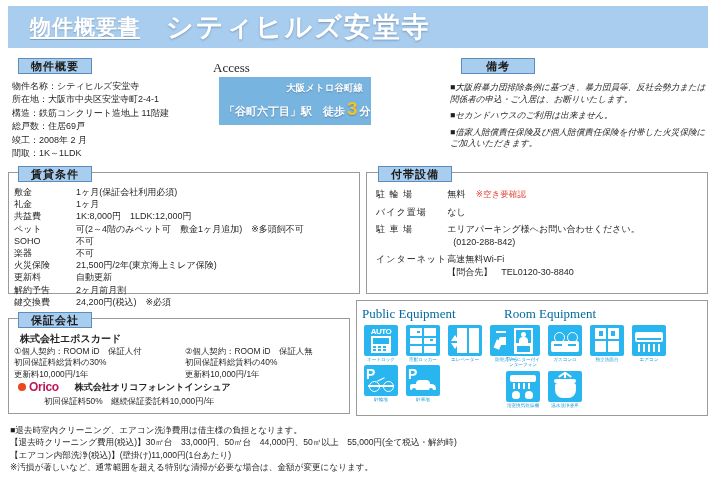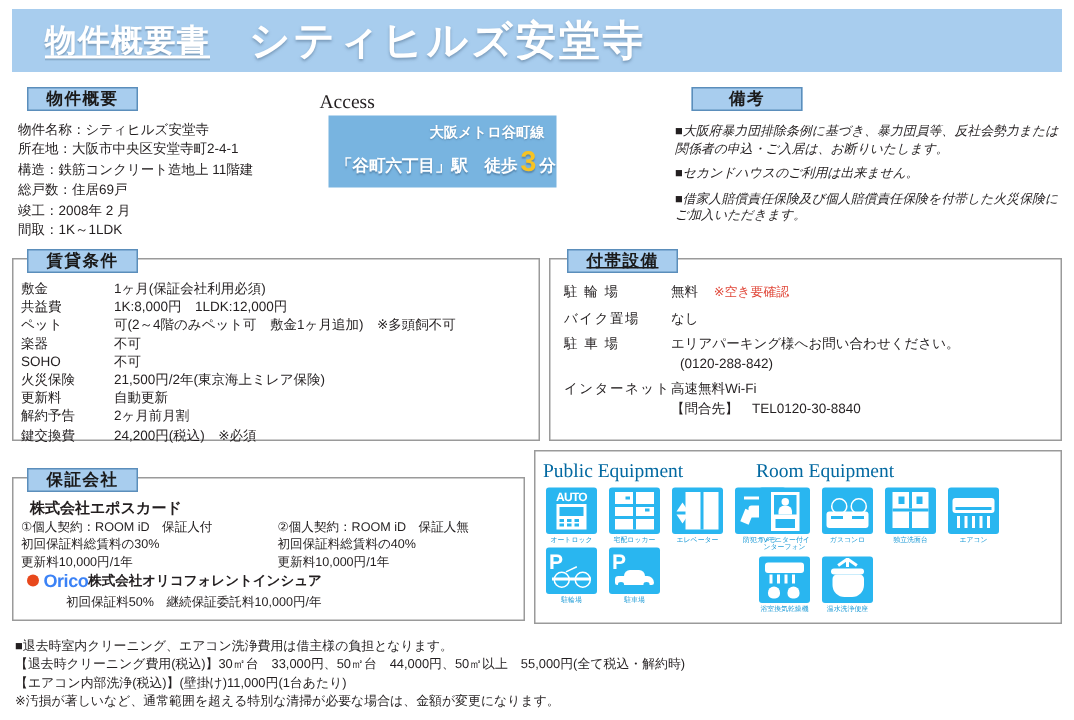--- a/index.html
+++ b/index.html
@@ -157,21 +157,21 @@
     top: 186px;
     font-size: 9px;
     line-height: 12.2px;
     border-collapse: collapse;
   }
   .terms-table td { padding: 0; vertical-align: top; white-space: nowrap; }
   .terms-table td.k { width: 62px; }
 
   
   #facil-box { left: 366px; top: 172px; width: 342px; height: 122px; }
-  #facil-tab { left: 378px; top: 166px; width: 74px; text-decoration: underline; }
+  #facil-tab { left: 378px; top: 166px; width: 74px; }
   .facil-table {
     position: absolute;
     left: 376px;
     top: 188px;
     font-size: 9px;
     line-height: 12.6px;
     border-collapse: collapse;
   }
   .facil-table td { padding: 0 0 5px 0; vertical-align: top; }
   .facil-table td.k { width: 64px; white-space: nowrap; letter-spacing: 1px; }
@@ -206,22 +206,22 @@
     top: 380px;
     display: flex;
     align-items: center;
     font-size: 9px;
   }
   .orico-dot {
     width: 8px; height: 8px; border-radius: 50%;
     background: #e8481c; margin-right: 3px;
   }
   .orico-word {
-    font-size: 12px; font-weight: bold; color: #3b82f6;
-    letter-spacing: -.3px; margin-right: 0;
+    font-size: 12px; font-weight: bold; color: #be185d;
+    letter-spacing: -.3px; margin-right: 16px;
   }
   .orico-name { font-size: 9px; font-weight: bold; }
   #orico-sub {
     position: absolute;
     left: 44px;
     top: 396px;
     font-size: 8.4px;
   }
 
   
@@ -328,33 +328,37 @@
 
   <div class="box" id="terms-box"></div>
   <div class="tab" id="terms-tab">賃貸条件</div>
   <table class="terms-table">
     <tbody>
       <tr>
         <td class="k">敷金</td>
         <td class="v">1ヶ月(保証会社利用必須)</td>
       </tr>
       <tr>
+        <td class="k">礼金</td>
+        <td class="v">1ヶ月</td>
+      </tr>
+      <tr>
         <td class="k">共益費</td>
         <td class="v">1K:8,000円　1LDK:12,000円</td>
       </tr>
       <tr>
         <td class="k">ペット</td>
         <td class="v">可(2～4階のみペット可　敷金1ヶ月追加)　※多頭飼不可</td>
       </tr>
       <tr>
+        <td class="k">SOHO</td>
+        <td class="v">不可</td>
+      </tr>
+      <tr>
         <td class="k">楽器</td>
-        <td class="v">不可</td>
-      </tr>
-      <tr>
-        <td class="k">SOHO</td>
         <td class="v">不可</td>
       </tr>
       <tr>
         <td class="k">火災保険</td>
         <td class="v">21,500円/2年(東京海上ミレア保険)</td>
       </tr>
       <tr>
         <td class="k">更新料</td>
         <td class="v">自動更新</td>
       </tr>

